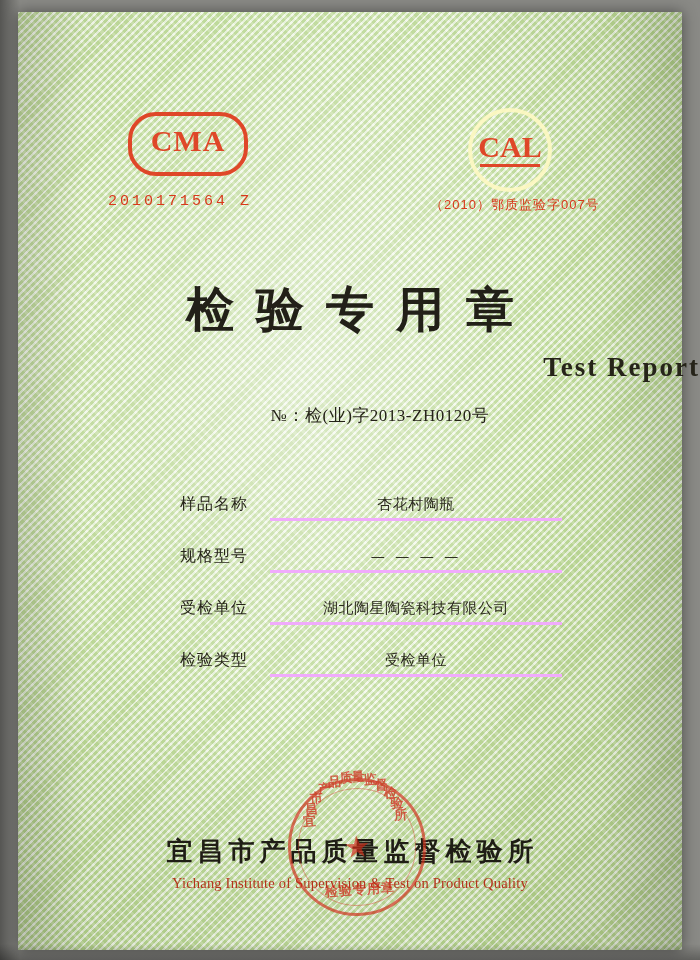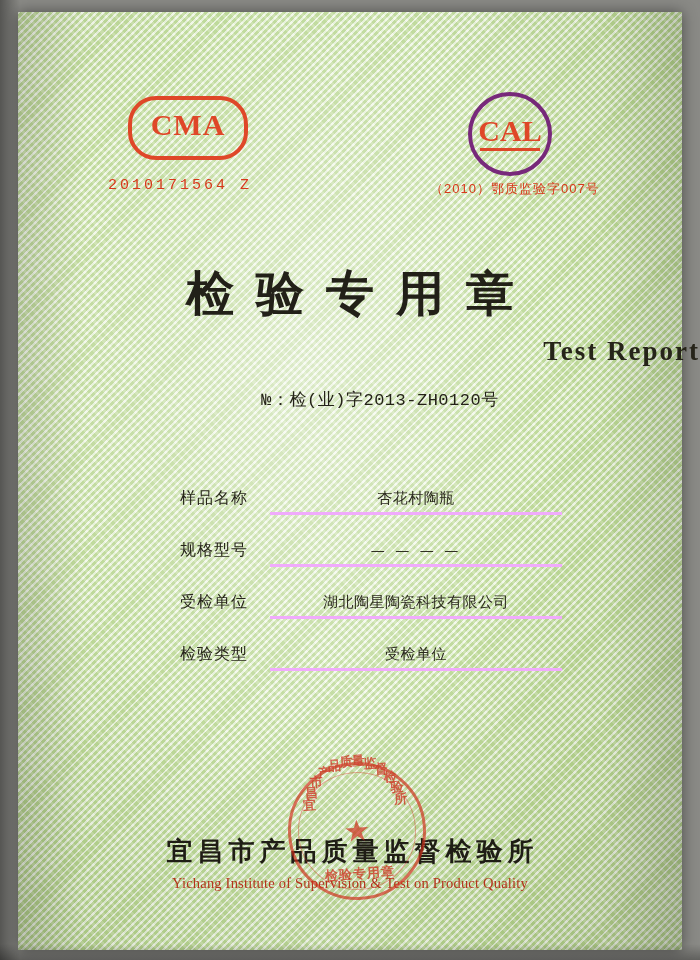--- a/index.html
+++ b/index.html
@@ -52,20 +52,21 @@
     pointer-events: none;
     background:
       radial-gradient(ellipse at 42% 38%, rgba(255,255,255,0.50) 0%, rgba(255,255,255,0.12) 45%, rgba(0,0,0,0.05) 75%, rgba(0,0,0,0.16) 100%),
       linear-gradient(90deg, rgba(0,0,0,0.13) 0%, rgba(0,0,0,0.00) 10%, rgba(0,0,0,0.00) 88%, rgba(0,0,0,0.10) 100%);
   }
 
   #content {
     position: absolute;
     inset: 0;
     z-index: 3;
+    margin-top: 16px;
   }
 
   
   .mark-row {
     position: absolute;
     top: 92px;
     left: 0;
     width: 100%;
     height: 130px;
   }
@@ -87,21 +88,21 @@
     line-height: 50px;
     opacity: 0.92;
   }
 
   .cal-mark {
     position: absolute;
     left: 468px;
     top: 0px;
     width: 76px;
     height: 76px;
-    border: 4px solid #701a75;
+    border: 4px solid #fef9c3;
     border-radius: 50%;
     color: #e03a1c;
     font-weight: bold;
     font-size: 30px;
     text-align: center;
     line-height: 70px;
     opacity: 0.92;
     font-family: "Liberation Serif", serif;
   }
   .cal-mark .bar {
@@ -160,32 +161,32 @@
     letter-spacing: 2px;
     color: #262419;
   }
 
   .doc-no {
     position: absolute;
     top: 388px;
     left: 0;
     width: 100%;
     text-align: center;
-    font-family: Liberation Mono, monospace;
+    font-family: Liberation Serif, serif;
     font-size: 17px;
     letter-spacing: 0.5px;
     color: #242218;
     padding-left: 60px;
     box-sizing: border-box;
   }
 
   
   #fields {
     position: absolute;
-    top: 486px;
+    top: 476px;
     left: 180px;
     width: 360px;
   }
 
   .field-row {
     position: relative;
     height: 52px;
   }
 
   .field-label {

